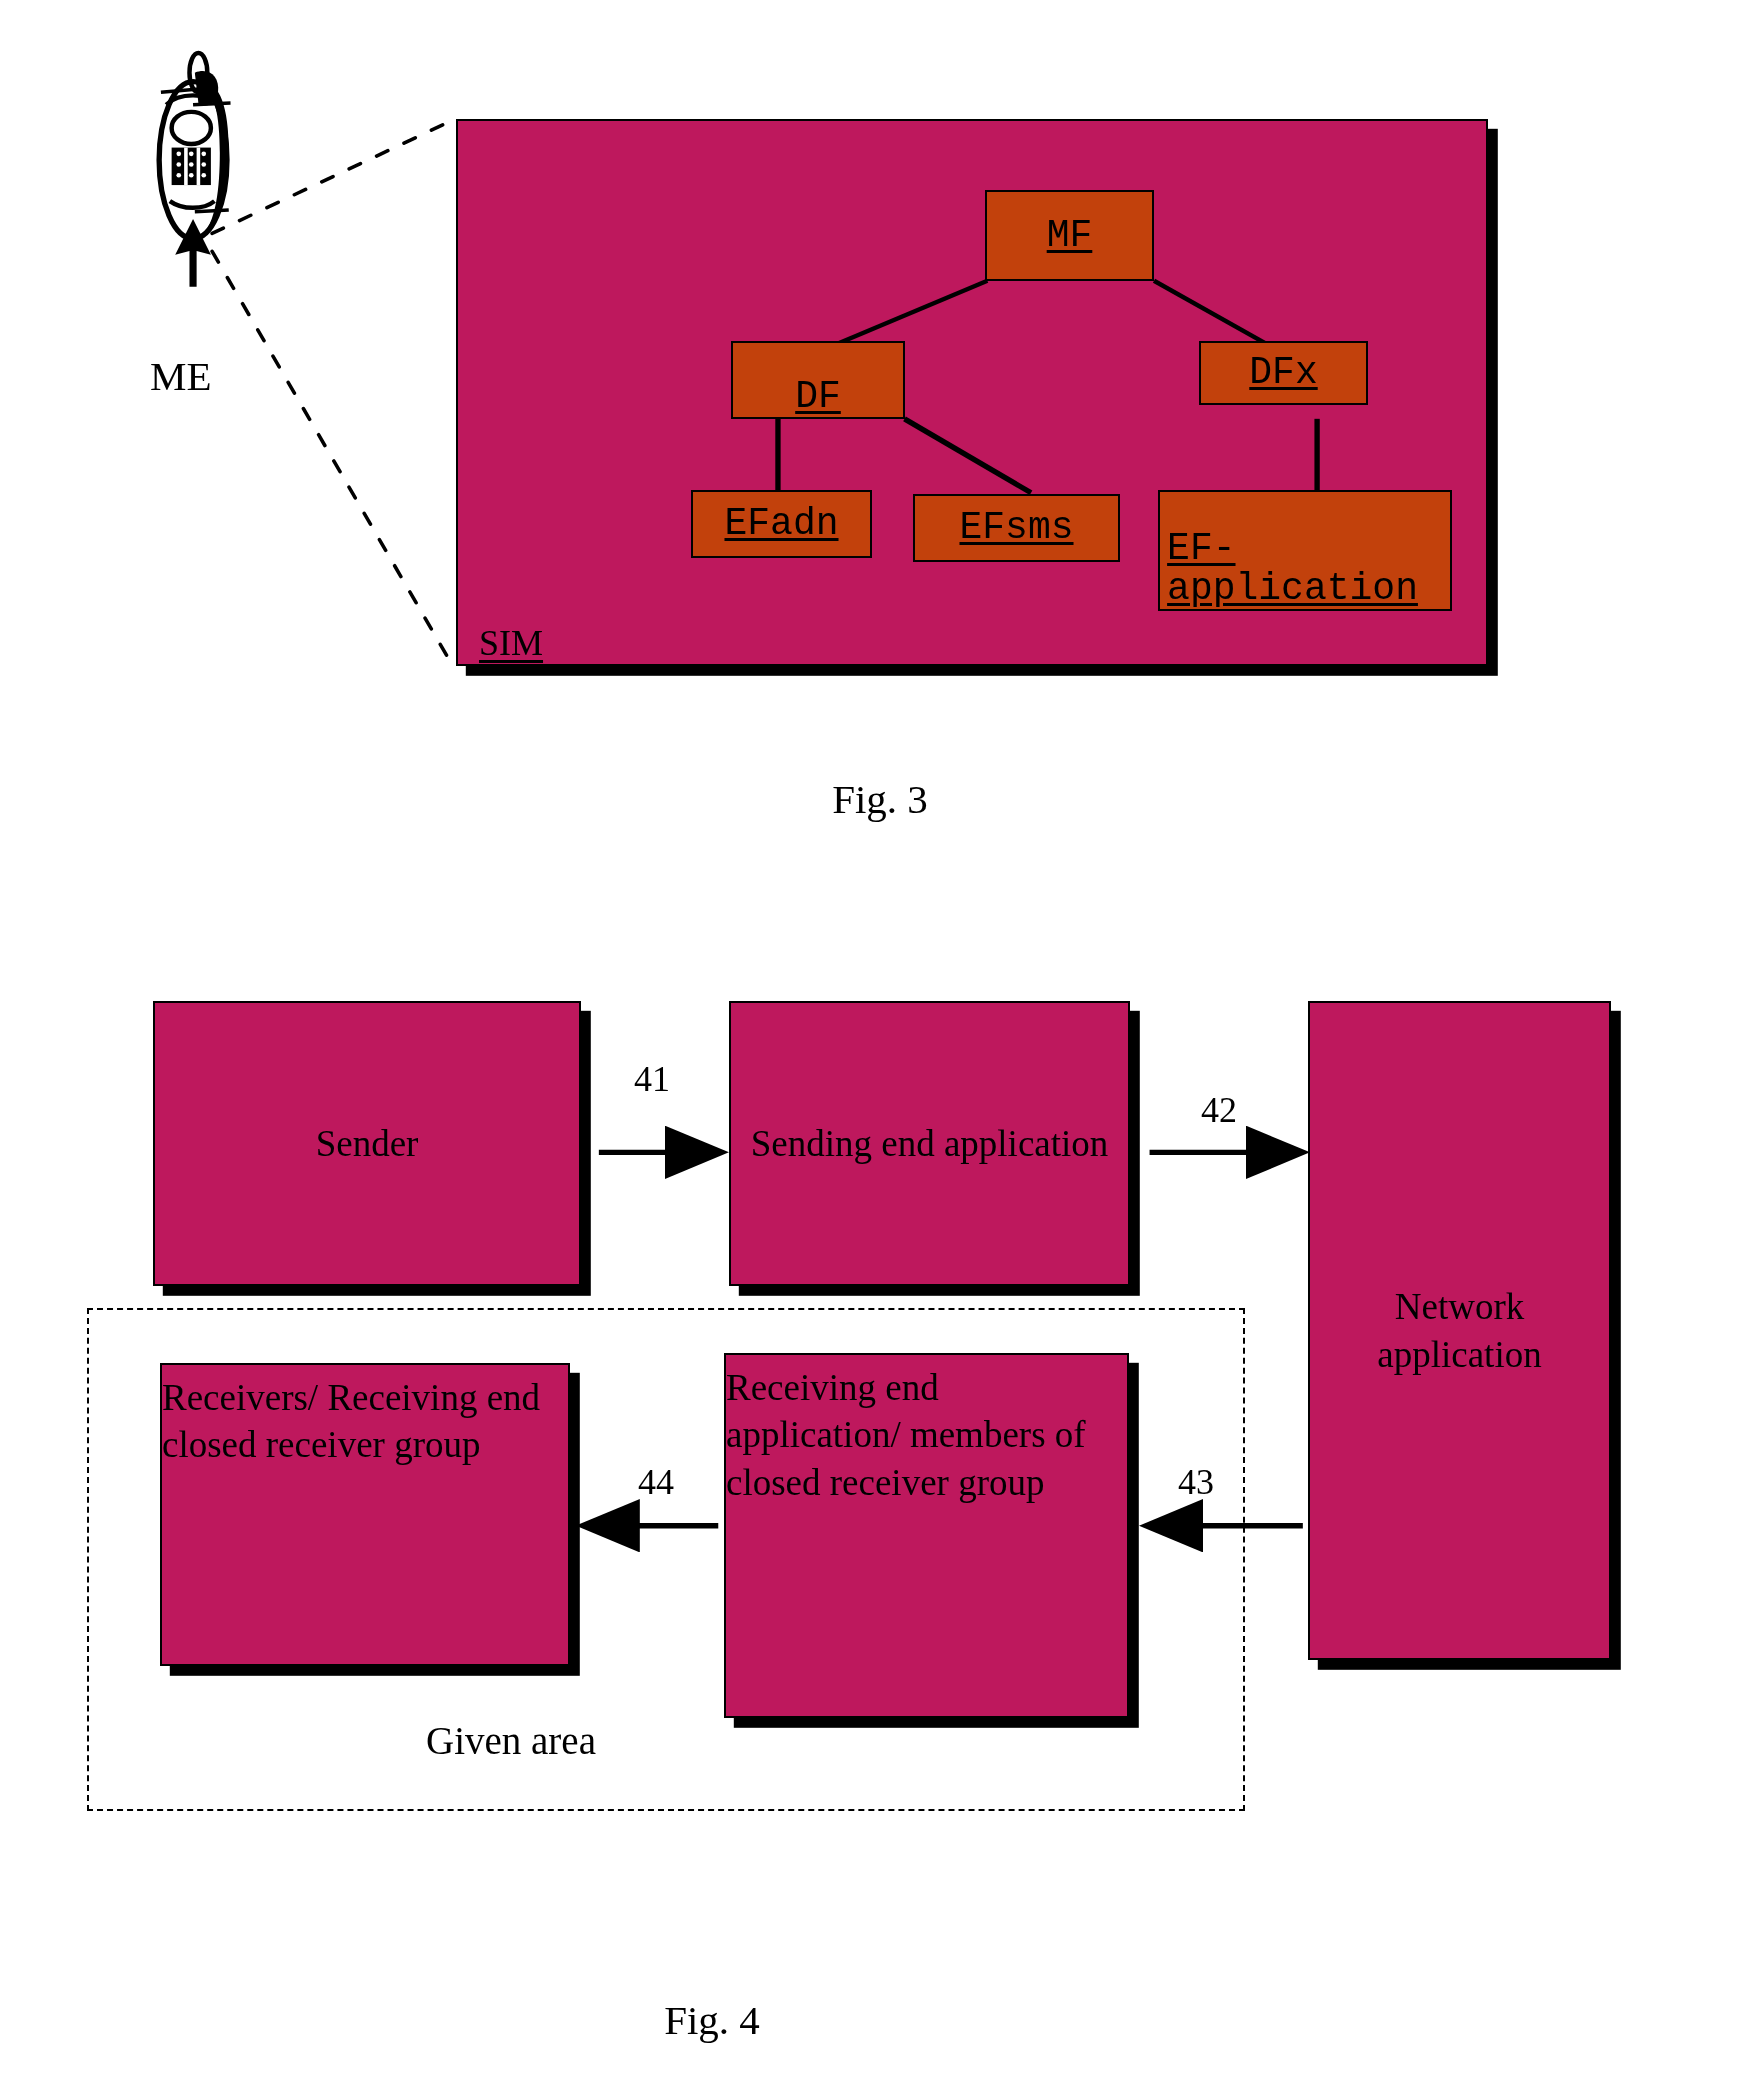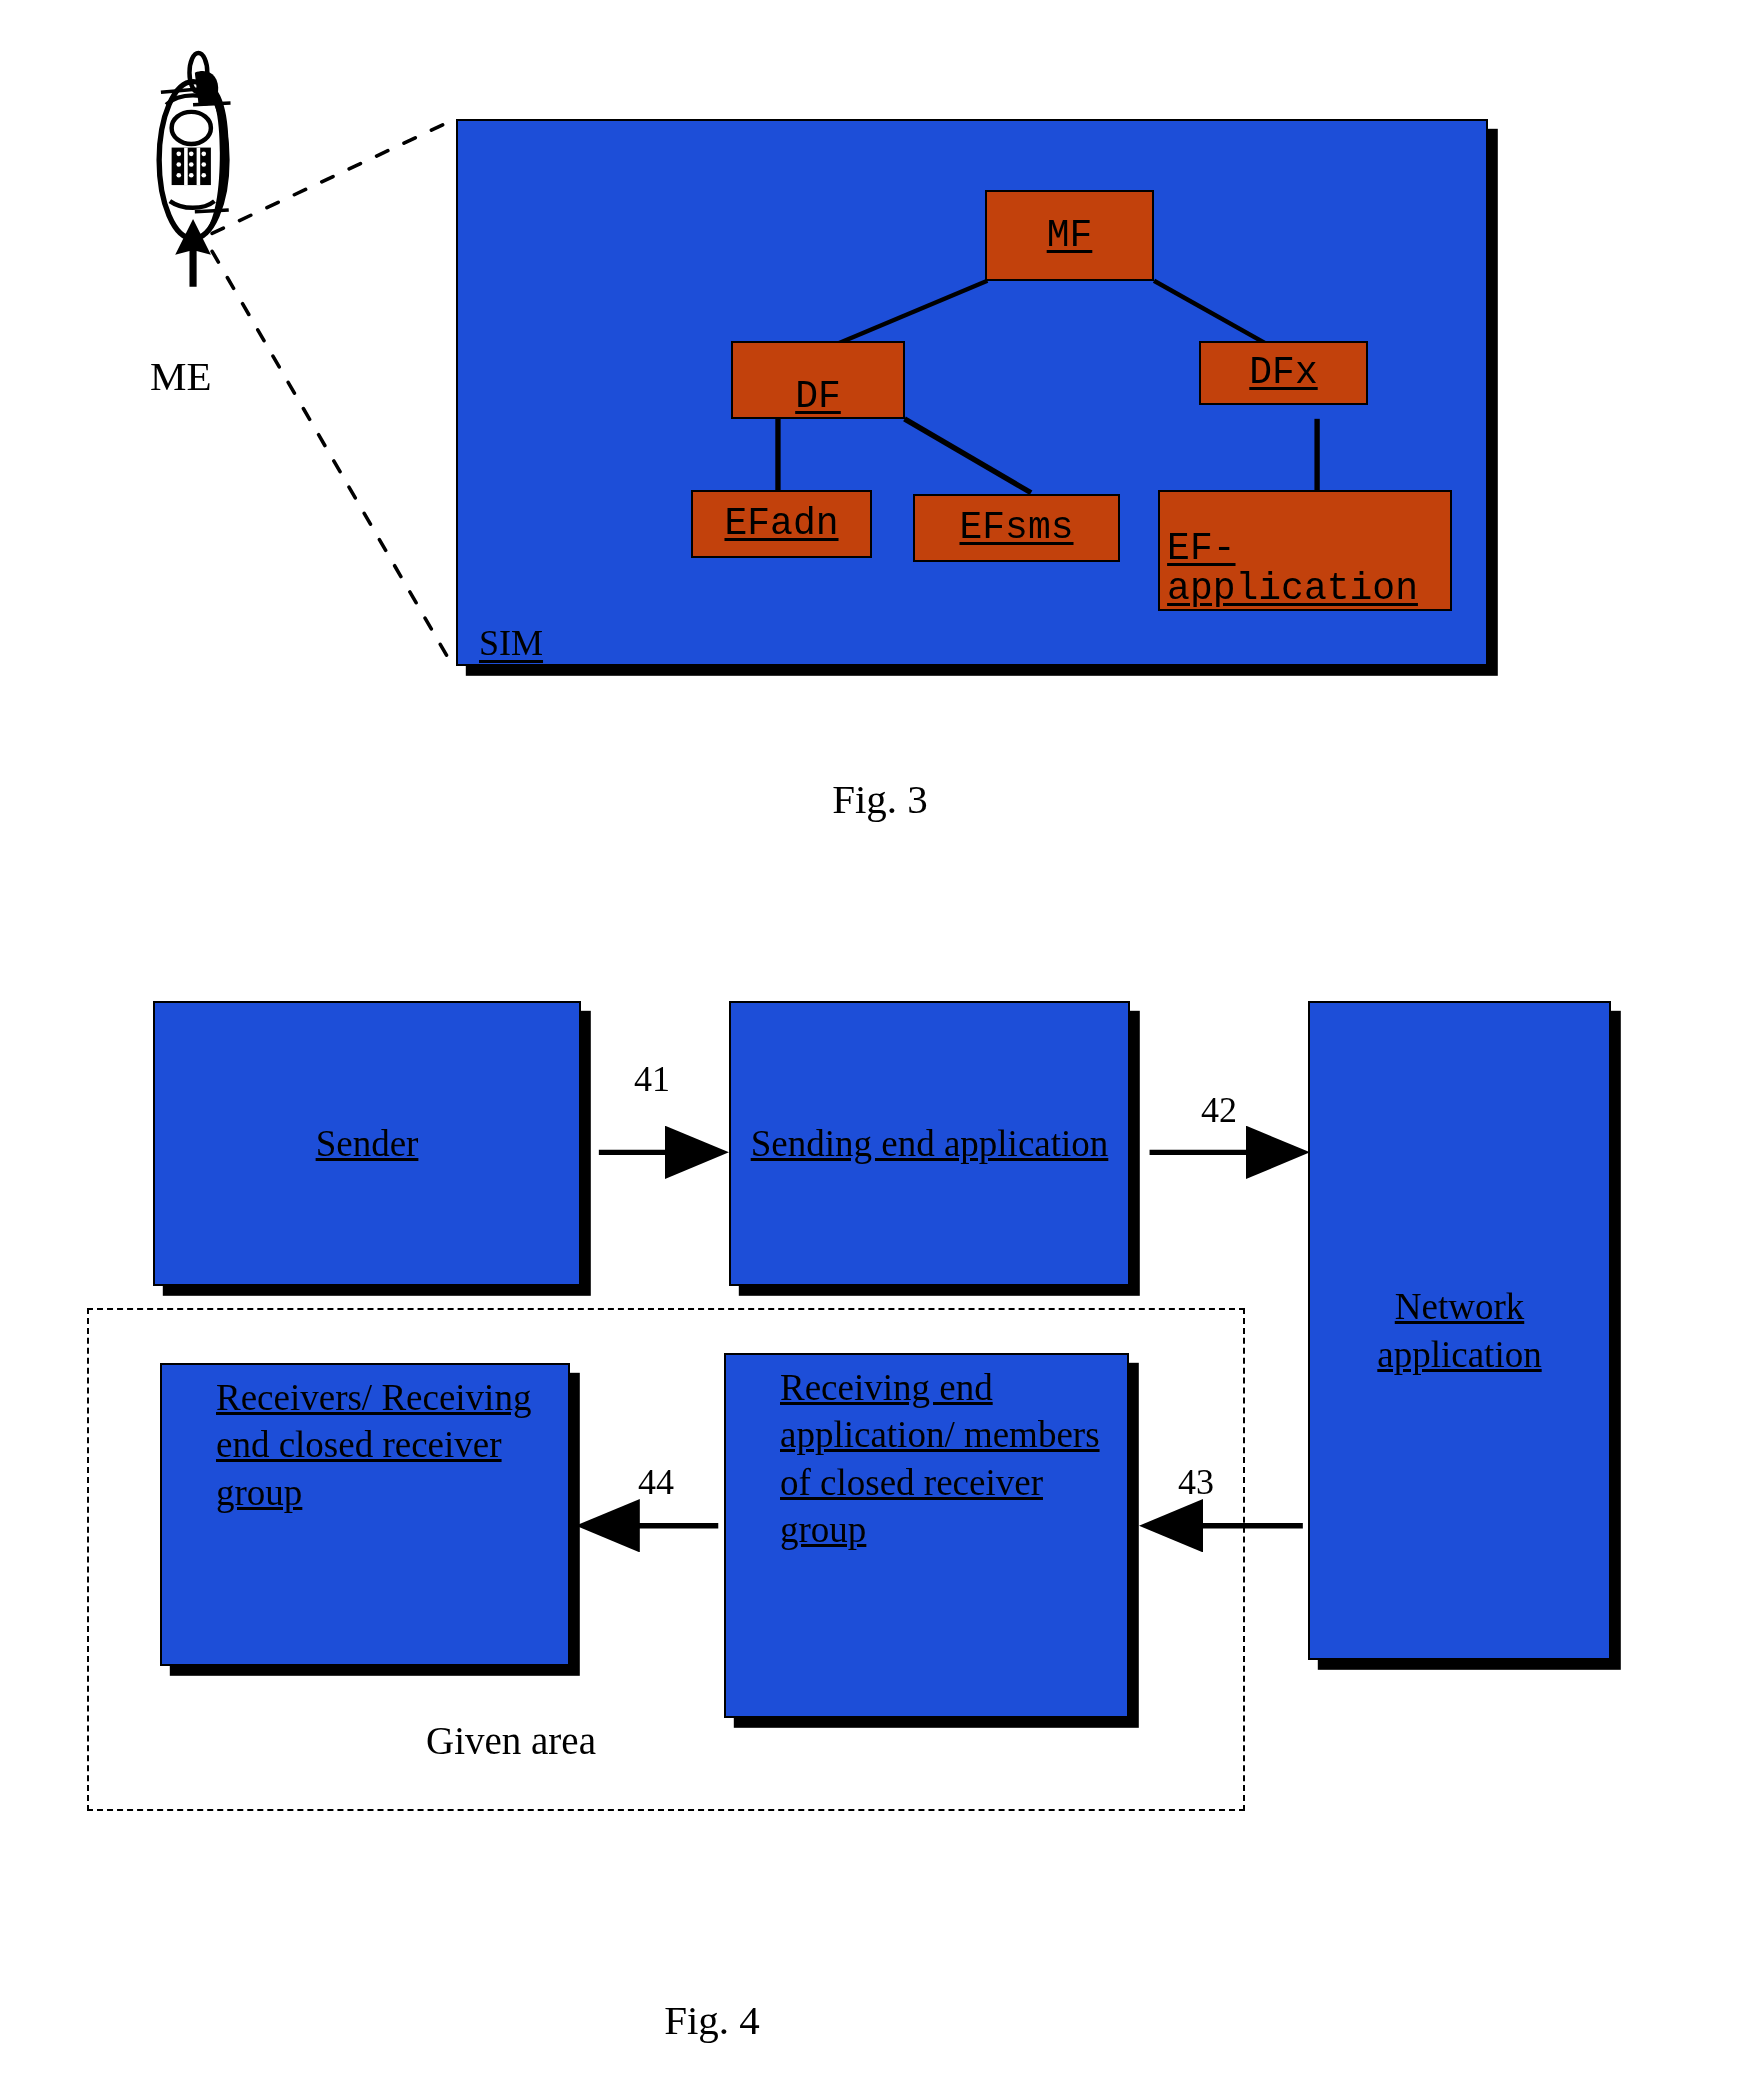--- a/index.html
+++ b/index.html
@@ -15,29 +15,28 @@
     color: #000000;
     overflow: hidden;
   }
 
   
   .abs { position: absolute; }
 
   
   .pbox {
     position: absolute;
-    background: #1d4ed8;
+    background: #be185d;
     border: 2.7px solid #000000;
     box-sizing: border-box;
     box-shadow: 9.8px 9.8px 0 0 #000000;
     display: flex;
     align-items: center;
     justify-content: center;
     text-align: center;
-    text-decoration: underline;
   }
   .pbox.tl {           
     align-items: flex-start;
     justify-content: flex-start;
     text-align: left;
   }
 
   
   .node {
     position: absolute;
@@ -80,21 +79,21 @@
     position: absolute;
     font-size: 41px;
     text-align: center;
   }
 
   .boxtext {
     font-size: 37px;
     line-height: 1.28;
     padding: 0 12.5px;
   }
-  .boxtext.leftpad { padding: 9px 9px 0 22px; margin-left: 32px; }
+  .boxtext.leftpad { padding: 9px 9px 0 0; }
 
   .reflabel {
     position: absolute;
     font-size: 36px;
   }
 
   
   .dashregion {
     position: absolute;
     border: 2.7px dashed #000000;

